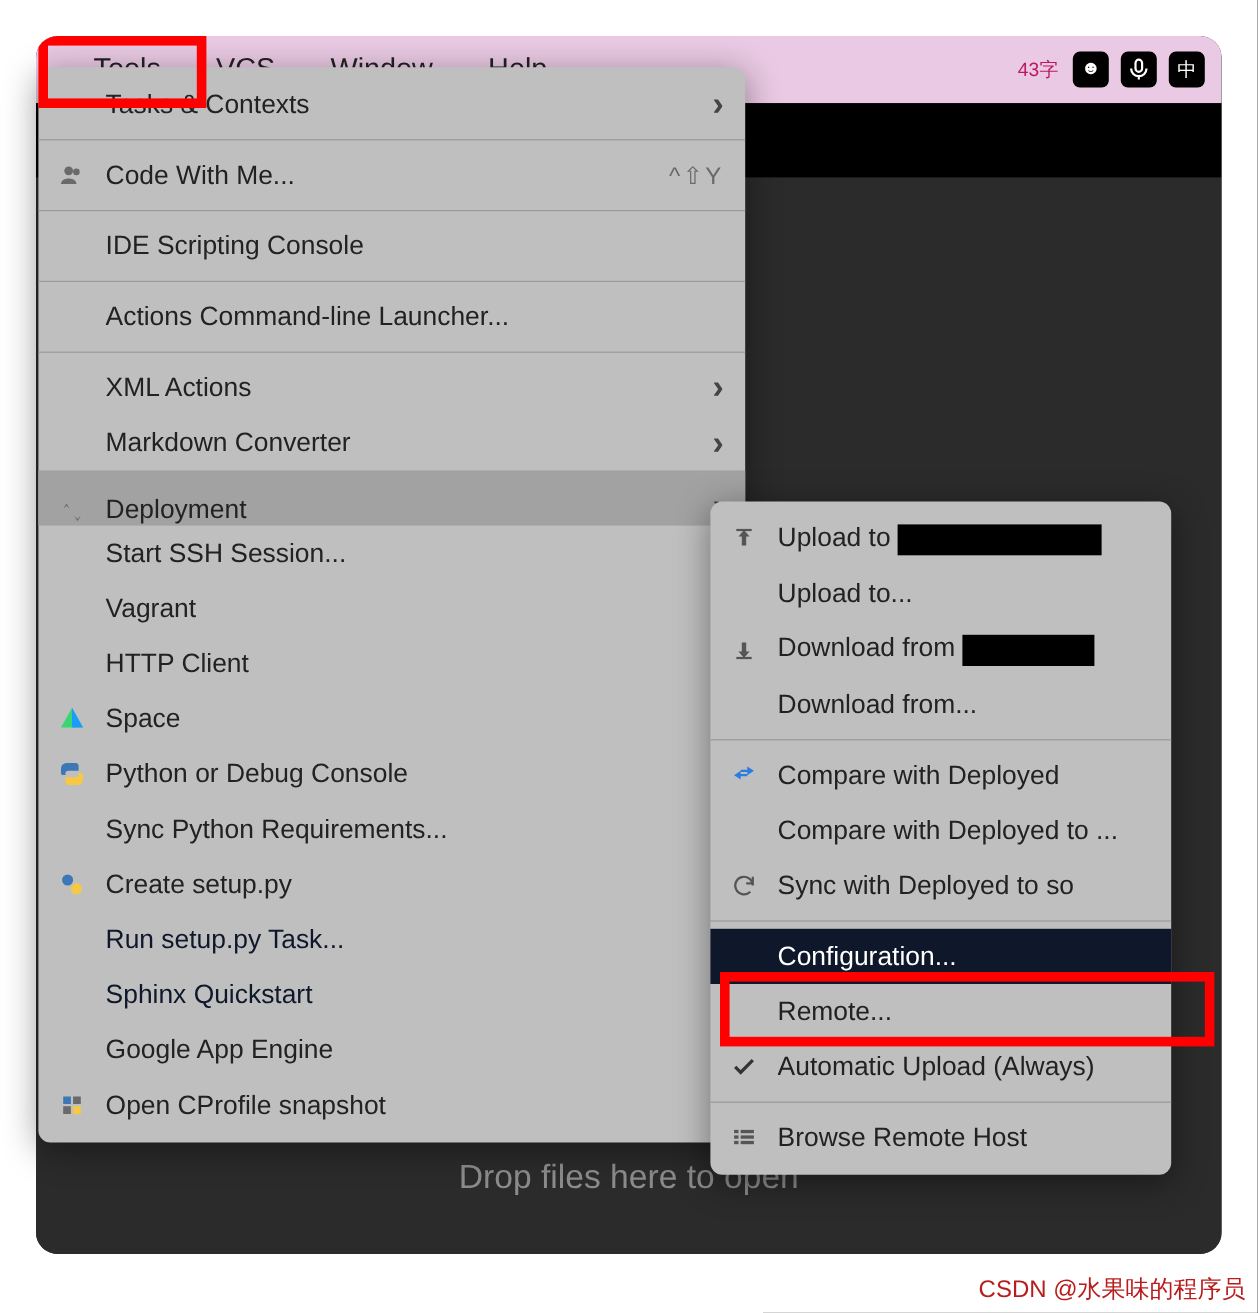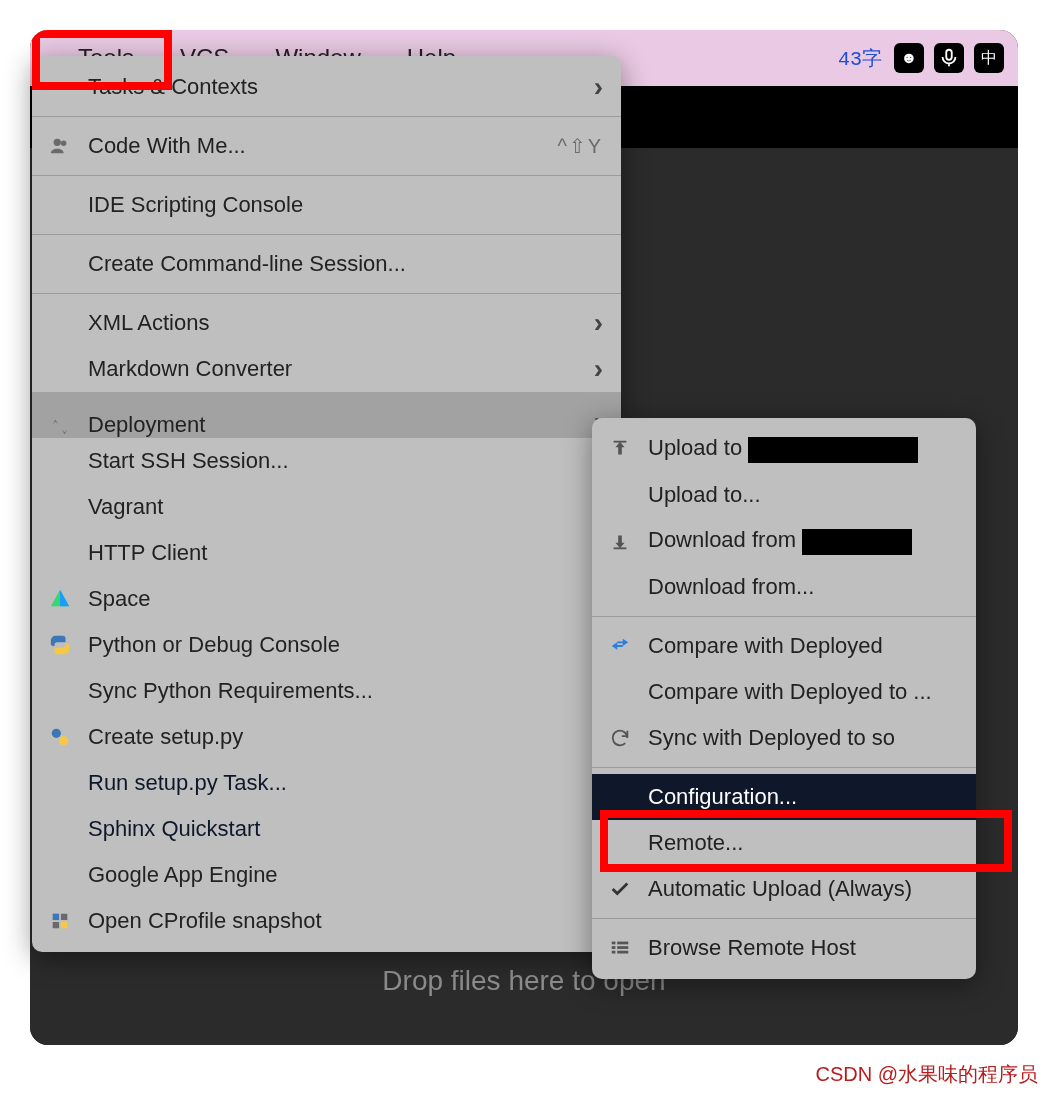--- a/index.html
+++ b/index.html
@@ -4,21 +4,21 @@
 <style>
   * { box-sizing: border-box; margin: 0; padding: 0; font-family: -apple-system, "Helvetica Neue", Arial, sans-serif; }
   body { width: 1048px; height: 1094px; background: #fff; position: relative; overflow: hidden; }
   .window { position: absolute; left: 30px; top: 30px; width: 988px; height: 1015px; background: #2b2b2b; border-radius: 18px; overflow: hidden; }
   .menubar { height: 56px; background: #e9c9e3; display: flex; align-items: center; padding: 0 10px; font-size: 24px; color: #222; }
   .menubar .left { display: flex; gap: 46px; margin-left: 38px; }
   .menubar .menu-item { cursor: default; }
   .menubar .spacer { flex: 1; }
   .menubar .right { display: flex; align-items: center; gap: 10px; margin-right: 4px; }
   .status-icon { width: 30px; height: 30px; border-radius: 6px; background: #000; display: flex; align-items: center; justify-content: center; color: #fff; font-size: 16px; }
-  .ime-count { font-size: 20px; color: #1d4ed8; margin-right: 2px; font-family: Liberation Mono, monospace; }
+  .ime-count { font-size: 16px; color: #be185d; margin-right: 2px; }
   .highlight-tools { position: absolute; left: 2px; top: 0px; width: 140px; height: 60px; border: 8px solid #ff0000; background: transparent; pointer-events: none; z-index: 50; }
   .dark-toolbar { height: 62px; background: #000; }
   .editor-area { position: absolute; left: 0; right: 0; top: 118px; bottom: 0; background: #2b2b2b; }
   .drop-hint { position: absolute; left: 0; right: 0; bottom: 48px; text-align: center; color: #8c8c8c; font-size: 28px; }
   .watermark { position: absolute; right: 10px; bottom: 6px; color: #b91c1c; font-size: 20px; }
 
   .dropdown { position: absolute; background: #bfbfbf; border-radius: 10px; box-shadow: 0 6px 28px rgba(0,0,0,0.4); padding: 8px 0; font-size: 22px; color: #222; }
   .tools-menu { left: 32px; top: 56px; width: 589px; z-index: 20; }
   .deploy-menu { left: 592px; top: 418px; width: 384px; z-index: 25; }
 
@@ -89,21 +89,21 @@
       <span class="shortcut">^⇧Y</span>
     </div>
     <div class="sep"></div>
     <div class="mi">
       <span class="icon"></span>
       <span class="lbl">IDE Scripting Console</span>
     </div>
     <div class="sep"></div>
     <div class="mi">
       <span class="icon"></span>
-      <span class="lbl">Create Command-line Session...</span>
+      <span class="lbl">Actions Command-line Launcher...</span>
     </div>
     <div class="sep"></div>
     <div class="mi">
       <span class="icon"></span>
       <span class="lbl">XML Actions</span>
       <span class="arrow" style="font-size: 28px; font-weight: bold;">›</span>
     </div>
     <div class="mi">
       <span class="icon"></span>
       <span class="lbl">Markdown Converter</span>

